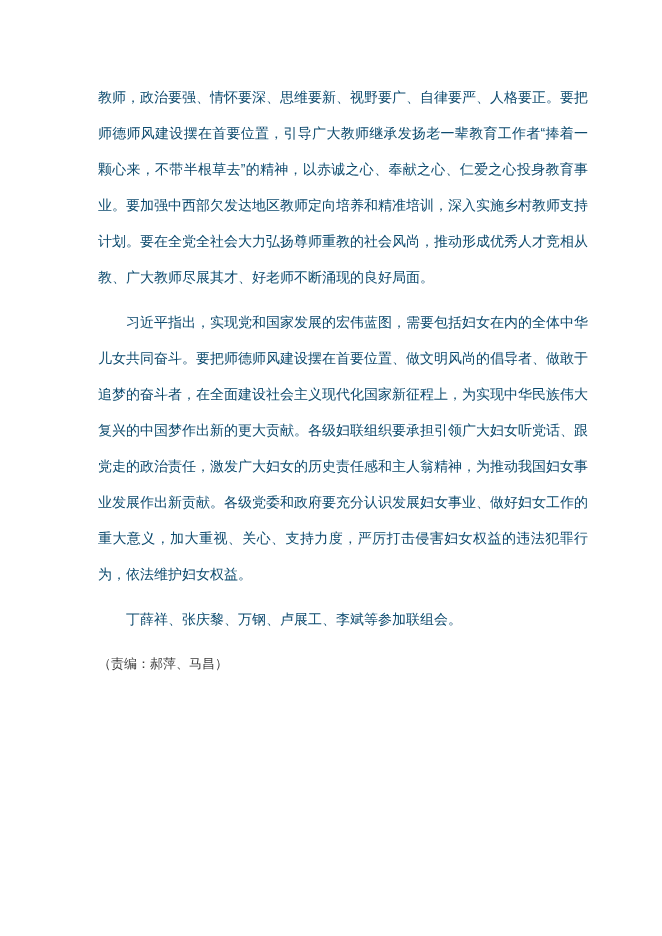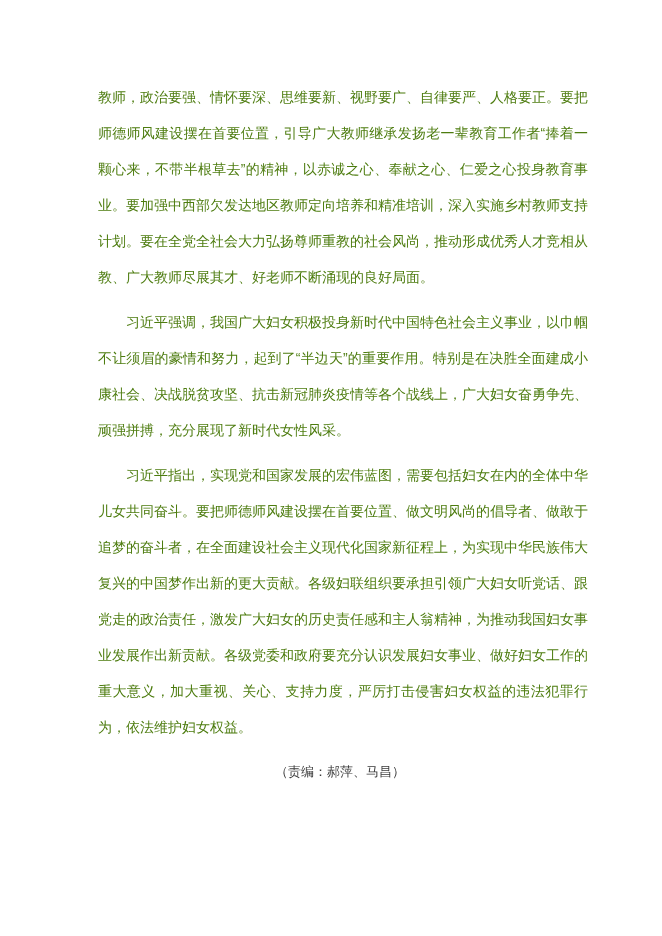--- a/index.html
+++ b/index.html
@@ -18,42 +18,42 @@
   .article {
     position: absolute;
     left: 98px;
     top: 79px;
     width: 490px;
   }
   .para {
     margin: 0 0 9px 0;
     font-size: 14px;
     line-height: 36px;
-    color: #4d7c0f;
+    color: #0c4a6e;
     text-align: justify;
     text-justify: inter-ideograph;
     text-indent: 2em;
     letter-spacing: 0;
   }
   .para.no-indent {
     text-indent: 0;
   }
   .byline {
     margin: 7px 0 0 0;
     font-family: "Liberation Serif", serif;
     font-size: 13px;
     line-height: 36px;
     color: #3a3a3a;
-    text-align: center;
+    text-align: left;
     padding-right: 6px;
   }
 </style>
 </head>
 <body>
 
 <div class="page">
   <div class="article">
     <p class="para no-indent">教师，政治要强、情怀要深、思维要新、视野要广、自律要严、人格要正。要把师德师风建设摆在首要位置，引导广大教师继承发扬老一辈教育工作者“捧着一颗心来，不带半根草去”的精神，以赤诚之心、奉献之心、仁爱之心投身教育事业。要加强中西部欠发达地区教师定向培养和精准培训，深入实施乡村教师支持计划。要在全党全社会大力弘扬尊师重教的社会风尚，推动形成优秀人才竞相从教、广大教师尽展其才、好老师不断涌现的良好局面。</p>
-    <p class="para">习近平强调，我国广大妇女积极投身新时代中国特色社会主义事业，以巾帼不让须眉的豪情和努力，起到了“半边天”的重要作用。特别是在决胜全面建成小康社会、决战脱贫攻坚、抗击新冠肺炎疫情等各个战线上，广大妇女奋勇争先、顽强拼搏，充分展现了新时代女性风采。</p>
     <p class="para">习近平指出，实现党和国家发展的宏伟蓝图，需要包括妇女在内的全体中华儿女共同奋斗。要把师德师风建设摆在首要位置、做文明风尚的倡导者、做敢于追梦的奋斗者，在全面建设社会主义现代化国家新征程上，为实现中华民族伟大复兴的中国梦作出新的更大贡献。各级妇联组织要承担引领广大妇女听党话、跟党走的政治责任，激发广大妇女的历史责任感和主人翁精神，为推动我国妇女事业发展作出新贡献。各级党委和政府要充分认识发展妇女事业、做好妇女工作的重大意义，加大重视、关心、支持力度，严厉打击侵害妇女权益的违法犯罪行为，依法维护妇女权益。</p>
+    <p class="para">丁薛祥、张庆黎、万钢、卢展工、李斌等参加联组会。</p>
     <p class="byline">（责编：郝萍、马昌）</p>
   </div>
 </div>
 
 </body></html>

